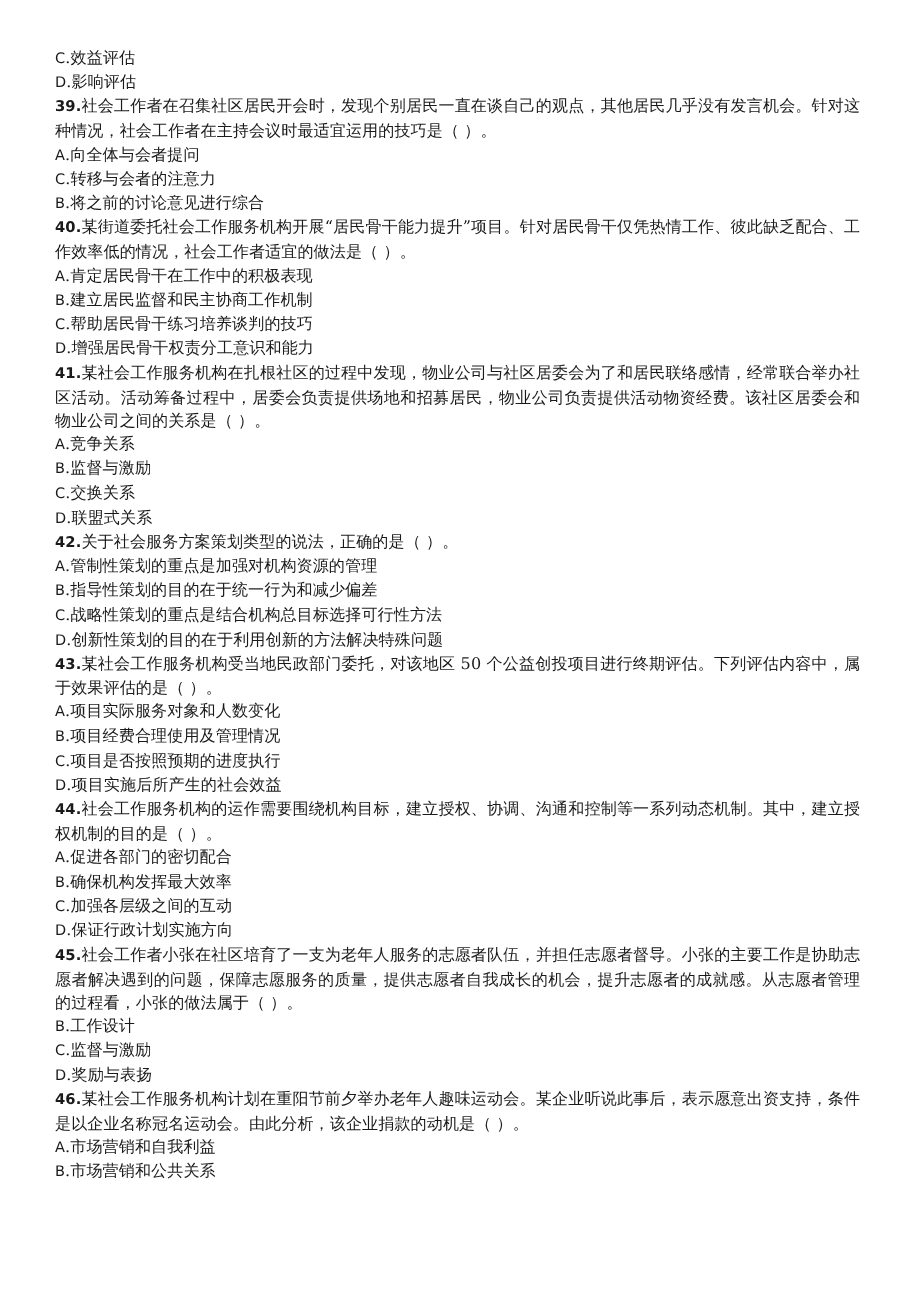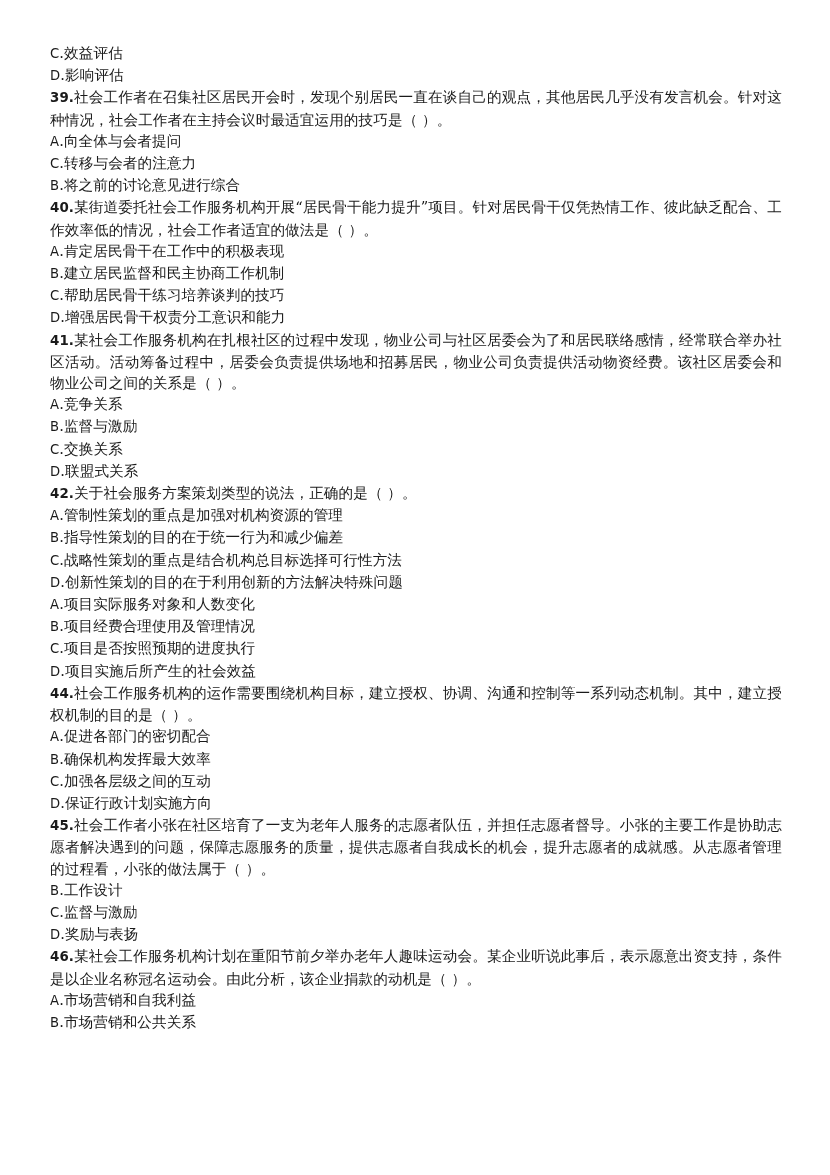--- a/index.html
+++ b/index.html
@@ -84,20 +84,21 @@
           <p class="opt"><span class="lbl">D</span><span>.</span><span>联盟式关系</span></p>
         </div>
         <div class="q-block">
           <p class="q-stem"><span class="num">42.</span><span>关于社会服务方案策划类型的说法，正确的是（  ）。</span></p>
           <p class="opt"><span class="lbl">A</span><span>.</span><span>管制性策划的重点是加强对机构资源的管理</span></p>
           <p class="opt"><span class="lbl">B</span><span>.</span><span>指导性策划的目的在于统一行为和减少偏差</span></p>
           <p class="opt"><span class="lbl">C</span><span>.</span><span>战略性策划的重点是结合机构总目标选择可行性方法</span></p>
           <p class="opt"><span class="lbl">D</span><span>.</span><span>创新性策划的目的在于利用创新的方法解决特殊问题</span></p>
         </div>
         <div class="q-block">
+          <p class="q-stem"><span class="num">43.</span><span>某社会工作服务机构受当地民政部门委托，对该地区 50 个公益创投项目进行终期评估。下列评估内容中，属于效果评估的是（  ）。</span></p>
           <p class="opt"><span class="lbl">A</span><span>.</span><span>项目实际服务对象和人数变化</span></p>
           <p class="opt"><span class="lbl">B</span><span>.</span><span>项目经费合理使用及管理情况</span></p>
           <p class="opt"><span class="lbl">C</span><span>.</span><span>项目是否按照预期的进度执行</span></p>
           <p class="opt"><span class="lbl">D</span><span>.</span><span>项目实施后所产生的社会效益</span></p>
         </div>
         <div class="q-block">
           <p class="q-stem"><span class="num">44.</span><span>社会工作服务机构的运作需要围绕机构目标，建立授权、协调、沟通和控制等一系列动态机制。其中，建立授权机制的目的是（  ）。</span></p>
           <p class="opt"><span class="lbl">A</span><span>.</span><span>促进各部门的密切配合</span></p>
           <p class="opt"><span class="lbl">B</span><span>.</span><span>确保机构发挥最大效率</span></p>
           <p class="opt"><span class="lbl">C</span><span>.</span><span>加强各层级之间的互动</span></p>

